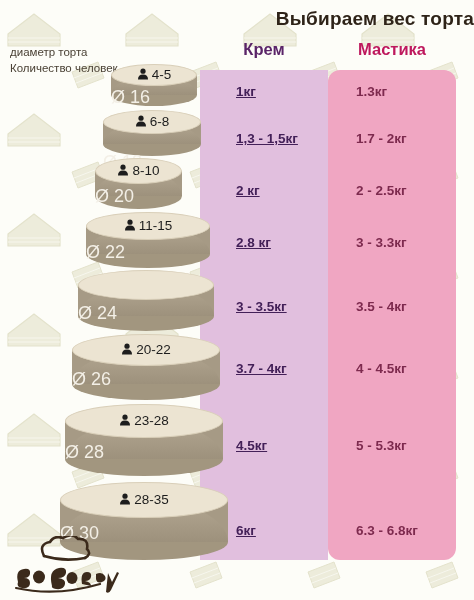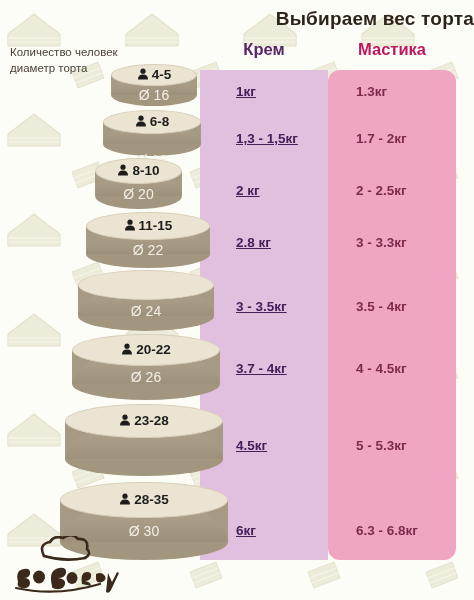--- a/index.html
+++ b/index.html
@@ -82,27 +82,27 @@
     border-radius:50%/100% 100% 0 0;
     background:linear-gradient(180deg,#b3a792 0%, #9d917c 100%);
   }
   .cake-bottom {
     position:absolute; left:0; width:100%;
     border-radius:50%/50%;
     background:#a2967f;
   }
   .cake-people {
     position:absolute; left:0; width:100%; text-align:center;
-    z-index:3; font-size:13.5px; font-weight:bold; color:#1d1d1d;
+    z-index:3; font-size:13.5px; font-weight:normal; color:#1d1d1d;
     white-space:nowrap;
   }
   .person-icon { display:inline-block; vertical-align:-1px; margin-right:3px; }
   .cake-diam {
-    position:absolute; left:0; width:100%; text-align:center;
-    z-index:4; font-size:14px; color:#f3efe6; white-space:nowrap;
+    position:absolute; left:0; width:100%; text-align:left;
+    z-index:4; font-size:18px; color:#f3efe6; white-space:nowrap;
   }
 
   
   #logo { position:absolute; z-index:9; left:8px; top:536px; width:120px; height:58px; }
 </style>
 </head>
 <body>
 
 <svg id="bg-pattern" width="474" height="600" viewBox="0 0 474 600">
   <defs>
@@ -124,22 +124,22 @@
 </svg>
 
 <div id="top-dot"></div>
 <div id="top-dot-mask"></div>
 
 <div id="col-cream" class="col"></div>
 <div id="col-fondant" class="col"></div>
 
 <div id="title">Выбираем вес торта</div>
 <div id="left-label">
+  <div>диаметр торта</div>
   <div>Количество человек</div>
-  <div>диаметр торта</div>
 </div>
 <div id="head-cream" class="col-head">Крем</div>
 <div id="head-fondant" class="col-head">Мастика</div>
 
 <div id="cakes-mount">
     <div class="cake" style="left: 111px; top: 64px; width: 86px; height: 42px;">
       <div class="cake-bottom" style="top:20px;height:22px;"></div>
       <div class="cake-body" style="top:11px;height:20px;"></div>
       <div class="cake-top" style="height:22px;"></div>
       <div class="cake-people" style="top:3px;"><svg class="person-icon" width="12" height="12" viewBox="0 0 12 12">
@@ -195,20 +195,21 @@
       <div class="cake-diam" style="top:35px;">Ø 26</div>
     </div>
     <div class="cake" style="left: 65px; top: 404px; width: 158px; height: 72px;">
       <div class="cake-bottom" style="top:38px;height:34px;"></div>
       <div class="cake-body" style="top:17px;height:38px;"></div>
       <div class="cake-top" style="height:34px;"></div>
       <div class="cake-people" style="top:9px;"><svg class="person-icon" width="12" height="12" viewBox="0 0 12 12">
           <circle cx="6" cy="3.2" r="2.6" fill="#1d1d1d"></circle>
           <path d="M1 11.5 q0 -5 5 -5 q5 0 5 5 Z" fill="#1d1d1d"></path>
         </svg><span>23-28</span></div>
+      <div class="cake-diam" style="top:38px;">Ø 28</div>
     </div>
     <div class="cake" style="left: 60px; top: 482px; width: 168px; height: 78px;">
       <div class="cake-bottom" style="top:42px;height:36px;"></div>
       <div class="cake-body" style="top:18px;height:42px;"></div>
       <div class="cake-top" style="height:36px;"></div>
       <div class="cake-people" style="top:10px;"><svg class="person-icon" width="12" height="12" viewBox="0 0 12 12">
           <circle cx="6" cy="3.2" r="2.6" fill="#1d1d1d"></circle>
           <path d="M1 11.5 q0 -5 5 -5 q5 0 5 5 Z" fill="#1d1d1d"></path>
         </svg><span>28-35</span></div>
       <div class="cake-diam" style="top:41px;">Ø 30</div>

